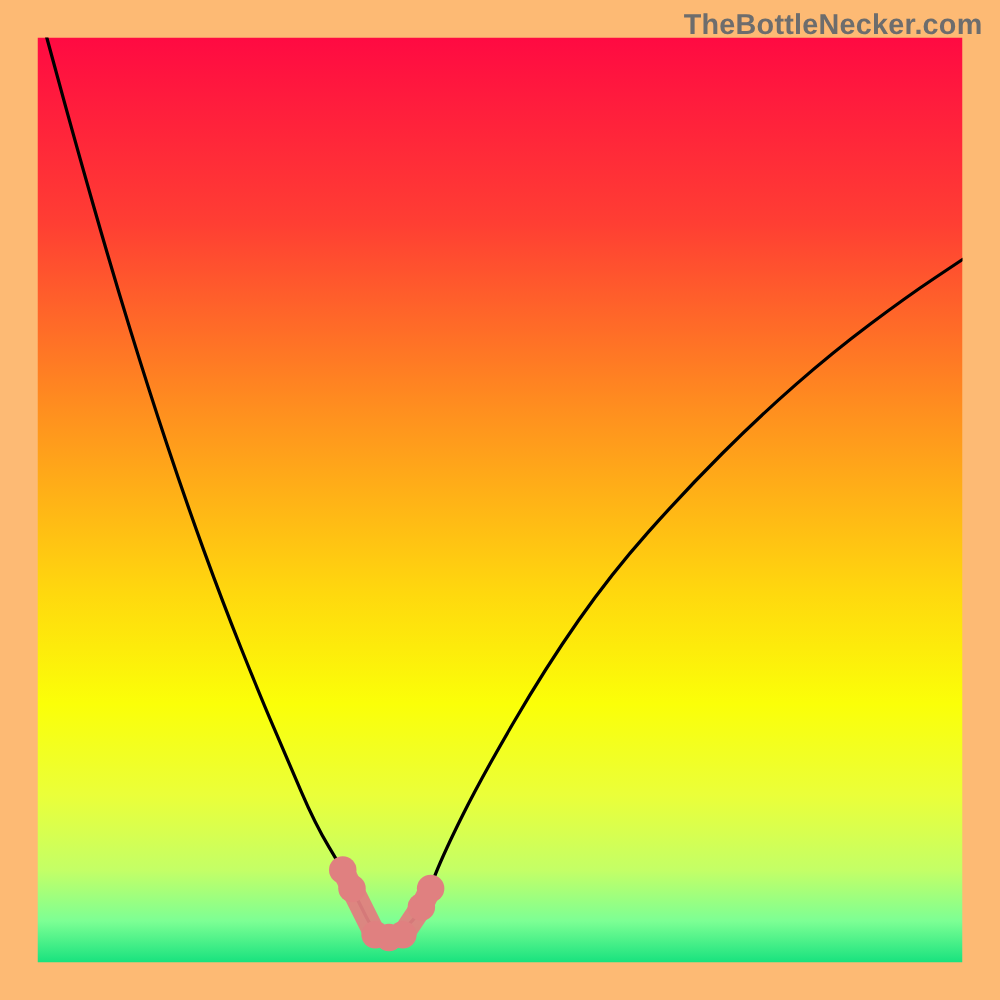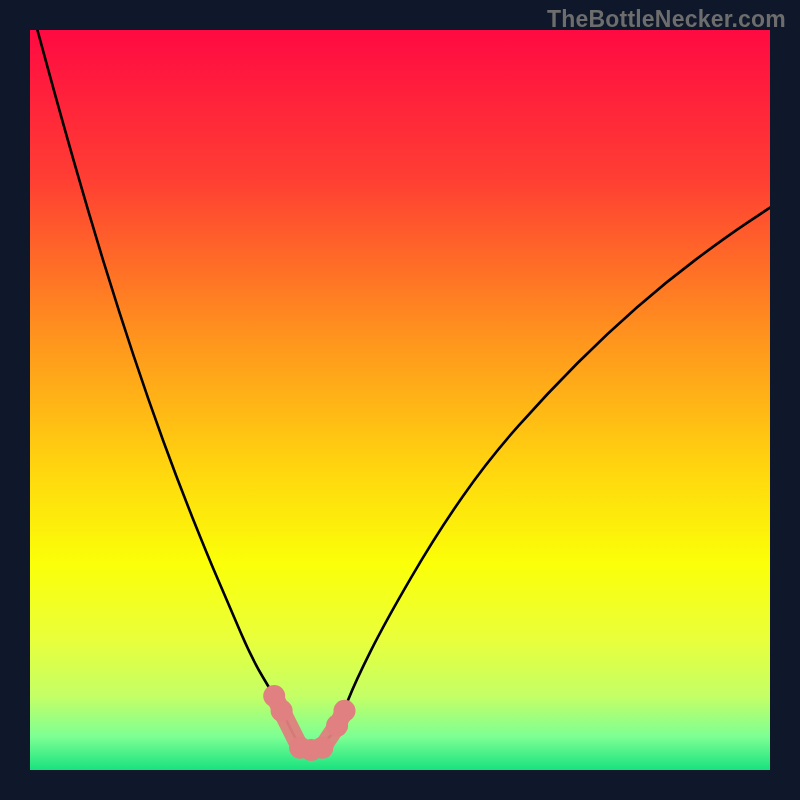--- a/index.html
+++ b/index.html
@@ -1,20 +1,20 @@
 <!DOCTYPE html>
 <html><head>
 <meta charset="utf-8">
 <style>
   * { margin: 0; padding: 0; box-sizing: border-box; }
   html, body { width: 800px; height: 800px; overflow: hidden; background: #000; }
   .frame {
     width: 800px;
     height: 800px;
-    background: #0f172a;
+    background: #fdba74;
     position: relative;
   }
   .watermark {
     position: absolute;
     top: 6px;
     right: 14px;
     font-family: Arial, Helvetica, sans-serif;
     font-size: 23px;
     font-weight: 600;
     color: #6d6d6d;

